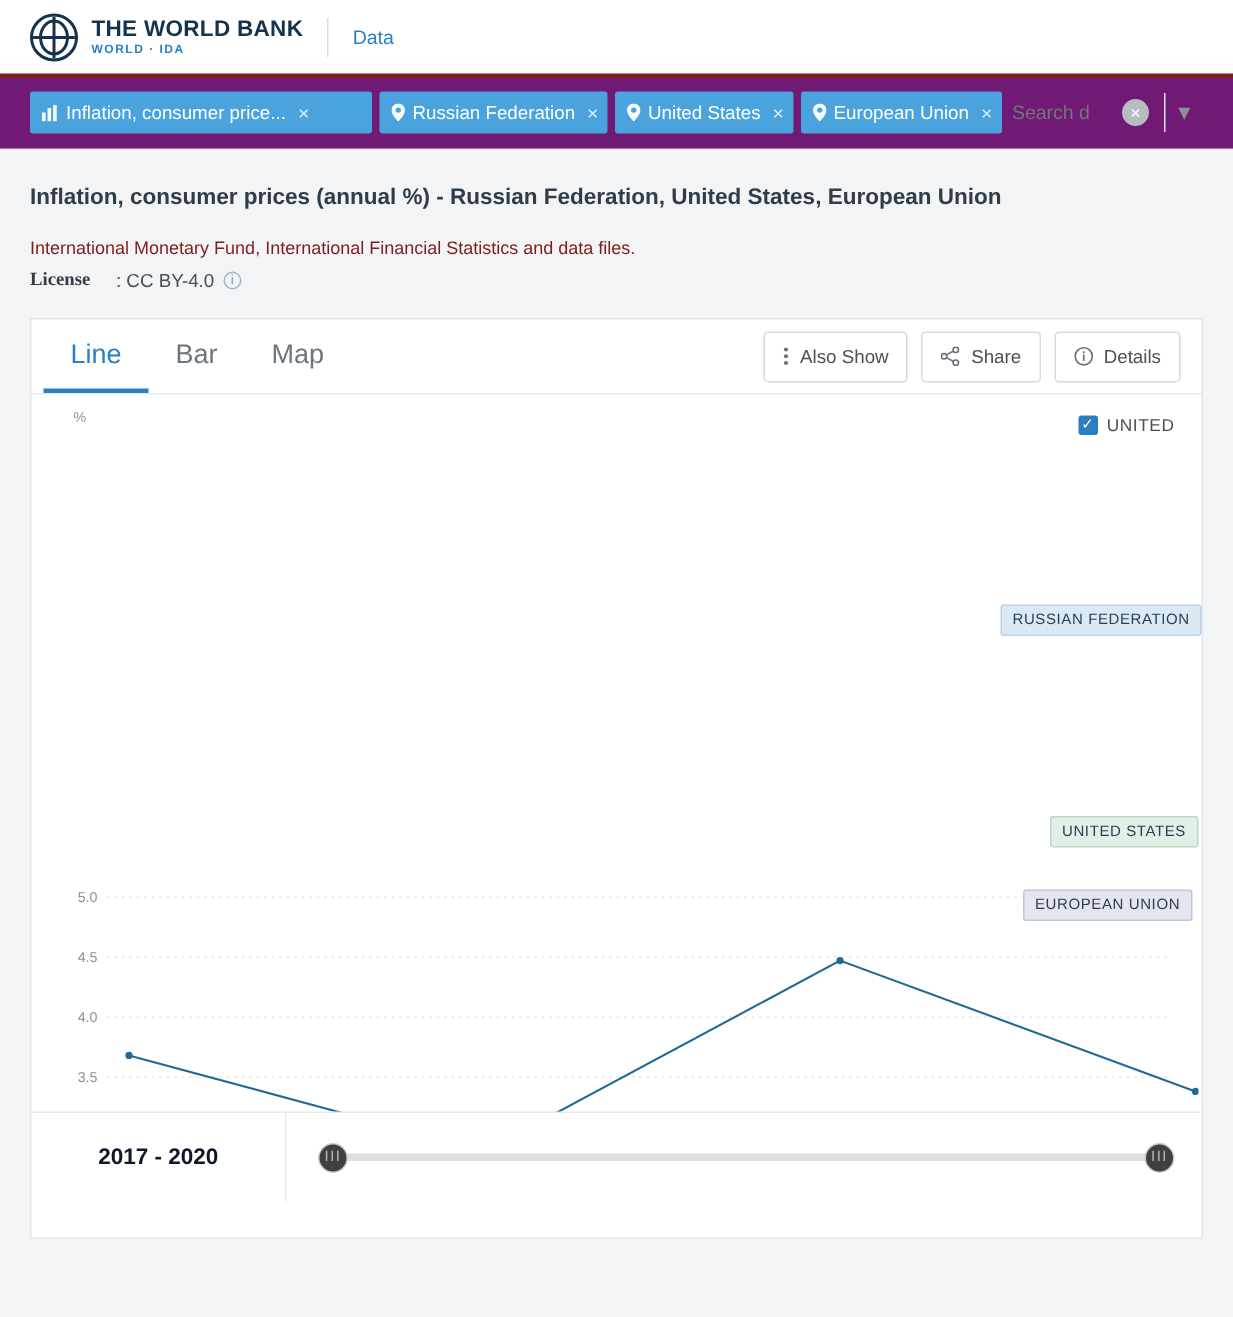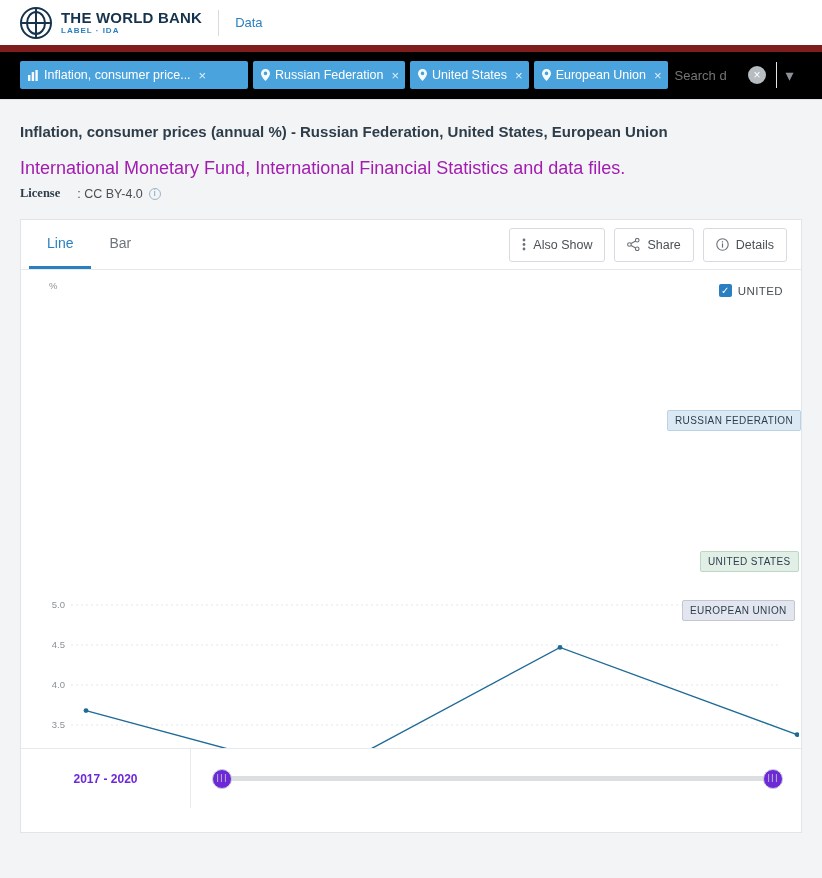--- a/index.html
+++ b/index.html
@@ -9,21 +9,21 @@
     background: #ffffff;
     font-family: "Liberation Sans", sans-serif;
     color: #333;
   }
   .page { width: 822px; height: 878px; position: relative; overflow: hidden; background:#f2f4f6; }
 
   
   .header {
     height: 52px;
     background: #fff;
-    border-bottom: 7px solid #7f1d1d;
+    border-bottom: 3px solid #7f1d1d;
     display: flex;
     align-items: center;
     padding: 0 20px;
   }
   .logo-wrap { display: flex; align-items: center; }
   .globe {
     width: 32px; height: 32px; border-radius: 50%;
     border: 2px solid #16334d;
     background: #fff;
     position: relative;
@@ -51,21 +51,21 @@
   }
   .divider-v {
     width: 1px; height: 26px; background: #d8dbde; margin: 0 16px;
   }
   .nav-link {
     font-size: 13px; color: #2a7fc1; text-decoration: none;
   }
 
   
   .tokenbar {
-    background: #000000;
+    background: #701a75;
     border-bottom: 1px solid #e2e5e8;
     padding: 9px 20px 10px 20px;
     display: flex;
     align-items: center;
   }
   .tokens {
     display: flex; align-items: center; flex: 1; min-width: 0;
     position: relative;
   }
   .token {
@@ -80,21 +80,21 @@
     white-space: nowrap;
     max-width: 235px;
   }
   .token .tk-ico { margin-right: 5px; font-size: 11px; opacity: .95; display:flex; }
   .token .tk-label { overflow: hidden; text-overflow: ellipsis; }
   .token .tk-x {
     margin-left: 8px; font-size: 13px; color: #dff0fb; cursor: pointer; line-height: 1;
   }
   .token.wide { min-width: 228px; }
   .search-rest {
-    flex: 1; display: flex; align-items: center; position: relative; min-width: 90px;
+    flex: 1; display: flex; align-items: flex-start; position: relative; min-width: 90px;
   }
   .search-input {
     border: none; outline: none; font-size: 13px; color: #9aa2a8;
     font-family: "Liberation Sans", sans-serif;
     width: 100%; background: transparent;
   }
   .clear-btn {
     width: 18px; height: 18px; border-radius: 50%; background: #b7bcc1; color: #fff;
     font-size: 12px; display: flex; align-items: center; justify-content: center;
     margin-right: 10px; cursor: pointer; flex: none;
@@ -106,21 +106,21 @@
 
   
   .content { padding: 0 20px; }
   .title {
     font-size: 15px; line-height: 1.35; color: #2e3d49;
     font-weight: bold;
     padding: 22px 0 0 0; margin: 0;
     max-width: 760px;
   }
   .source {
-    font-size: 18px; color: #a21caf; margin-top: 16px;
+    font-size: 12px; color: #7f1d1d; margin-top: 16px;
   }
   .license {
     font-size: 12.5px; color: #4a4f54; margin-top: 7px; display: flex; align-items: center;
   }
   .license b { color: #2e3d49; font-family: Liberation Serif, serif; }
   .info-ico {
     width: 12px; height: 12px; border-radius: 50%;
     border: 1px solid #9fb6c9; color: #6e9cbd; font-size: 9px;
     display: inline-flex; align-items: center; justify-content: center;
     margin-left: 6px; line-height: 1;
@@ -135,21 +135,21 @@
     position: relative;
   }
   .tabs-row {
     display: flex; align-items: center; justify-content: space-between;
     border-bottom: 1px solid #e7eaec;
     height: 50px;
     padding: 0 14px 0 8px;
   }
   .tabs { display: flex; align-items: flex-end; height: 100%; }
   .tab {
-    font-size: 14px; color: #6d757c; padding: 0 18px;
+    font-size: 18px; color: #6d757c; padding: 0 18px;
     height: 100%; display: flex; align-items: center; cursor: pointer;
     border-bottom: 3px solid transparent;
   }
   .tab.active { color: #2a7fc1; border-bottom-color: #2a7fc1; }
   .actions { display: flex; align-items: center; gap: 9px; }
   .btn {
     height: 30px; border: 1px solid #d7dbdf; border-radius: 3px; background: #fff;
     display: flex; align-items: center; gap: 7px; padding: 16px 12px;
     font-size: 12.5px; color: #4a5055; cursor: pointer;
   }
@@ -185,50 +185,50 @@
   .lbl-eu { background: #e3e6ef; border: 1px solid #c2c7d6; color: #2c3e4d; }
 
   
   .footer {
     border-top: 1px solid #e7eaec;
     height: 60px; display: flex; align-items: center;
   }
   .range-box {
     width: 170px; height: 100%; border-right: 1px solid #e7eaec;
     display: flex; align-items: center; justify-content: center;
-    font-size: 12px; font-weight: bold; color: #6d28d9;
+    font-size: 15px; font-weight: bold; color: #0f172a;
   }
   .slider-wrap {
     flex: 1; display: flex; align-items: center; padding: 0 28px;
     position: relative;
   }
   .track {
     flex: 1; height: 5px; background: #dcdfe2; border-radius: 3px; position: relative;
   }
   .handle {
     width: 20px; height: 20px; border-radius: 50%;
-    background: #6d28d9; border: 1px solid #c9ced2;
+    background: #404040; border: 1px solid #c9ced2;
     display: flex; align-items: center; justify-content: center;
     color: #b6bcc1; font-size: 10px; letter-spacing: 1px;
     position: absolute; top: 50%; transform: translate(-50%, -50%);
   }
 </style>
 </head>
 <body>
 
 <div class="page">
 
   <div class="header">
     <div class="logo-wrap">
       <div class="globe">
         <div class="globe-inner"></div>
       </div>
       <div class="brand-text">
         <div class="brand-main">THE WORLD BANK</div>
-        <div class="brand-sub">LABEL · IDA</div>
+        <div class="brand-sub">WORLD · IDA</div>
       </div>
     </div>
     <div class="divider-v"></div>
     <a class="nav-link" href="#">Data</a>
   </div>
 
   <div class="tokenbar">
     <div class="tokens">
 
       <div class="token wide">
@@ -289,20 +289,21 @@
       <span style="margin-left:17px;">: CC BY-4.0</span>
       <span class="info-ico">i</span>
     </div>
 
     <div class="card">
 
       <div class="tabs-row">
         <div class="tabs">
           <div class="tab active">Line</div>
           <div class="tab">Bar</div>
+          <div class="tab">Map</div>
         </div>
         <div class="actions">
           <div class="btn">
             <span class="gl">
               <svg width="4" height="13" viewBox="0 0 4 13">
                   <circle cx="2" cy="2" r="1.4" fill="#6b7178"></circle>
                   <circle cx="2" cy="6.5" r="1.4" fill="#6b7178"></circle>
                   <circle cx="2" cy="11" r="1.4" fill="#6b7178"></circle>
                 </svg>
             </span>

